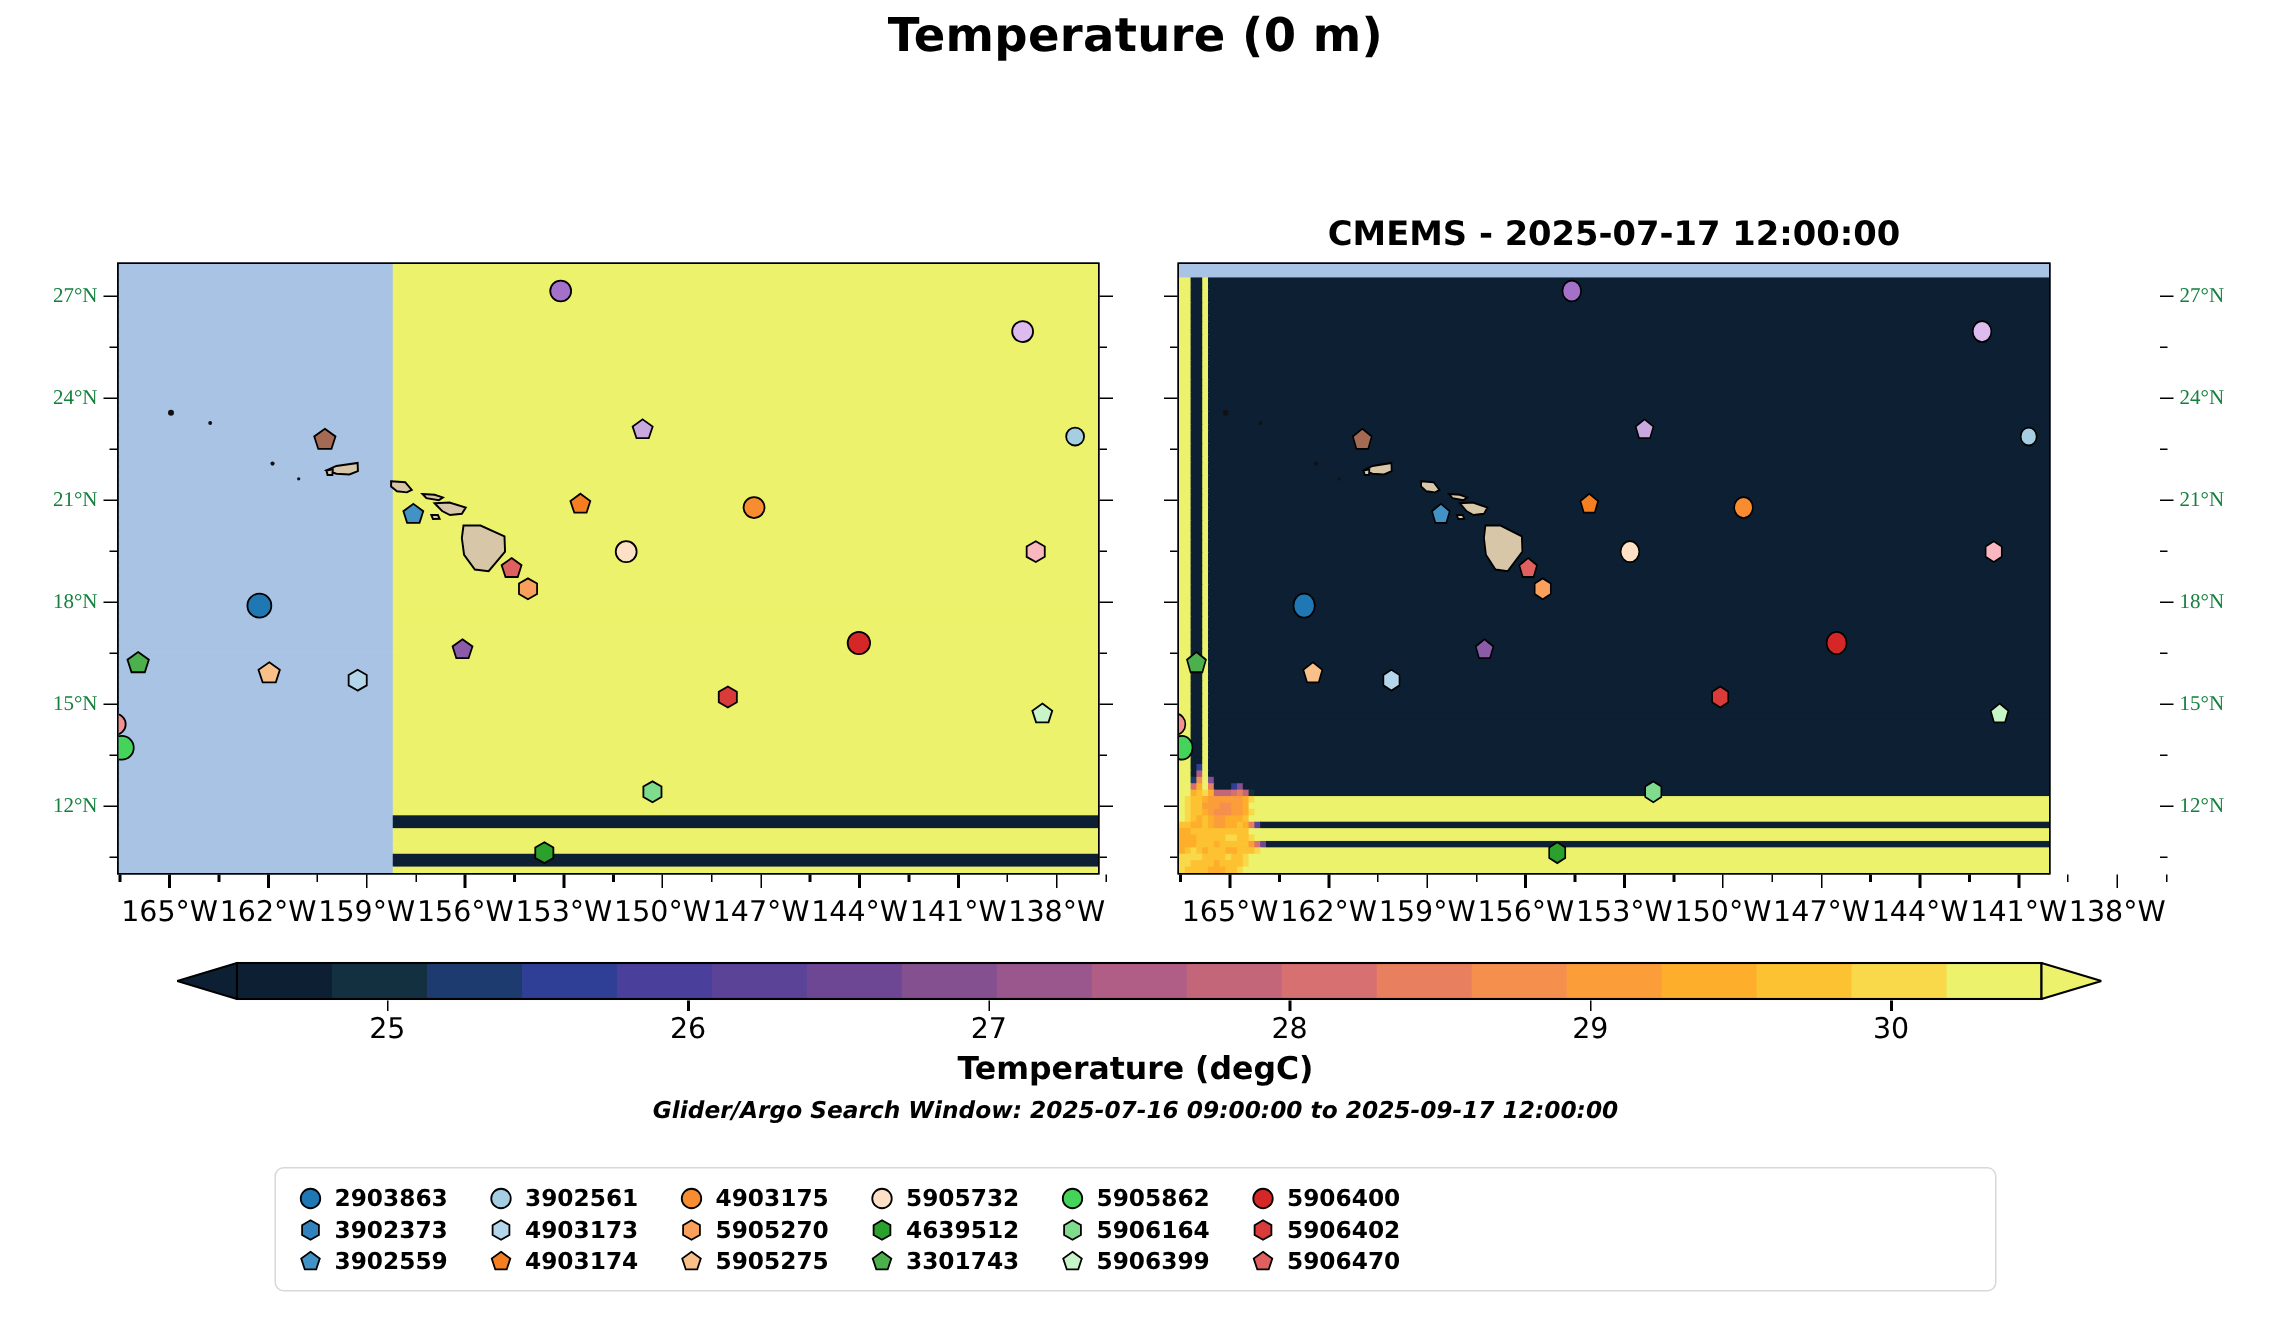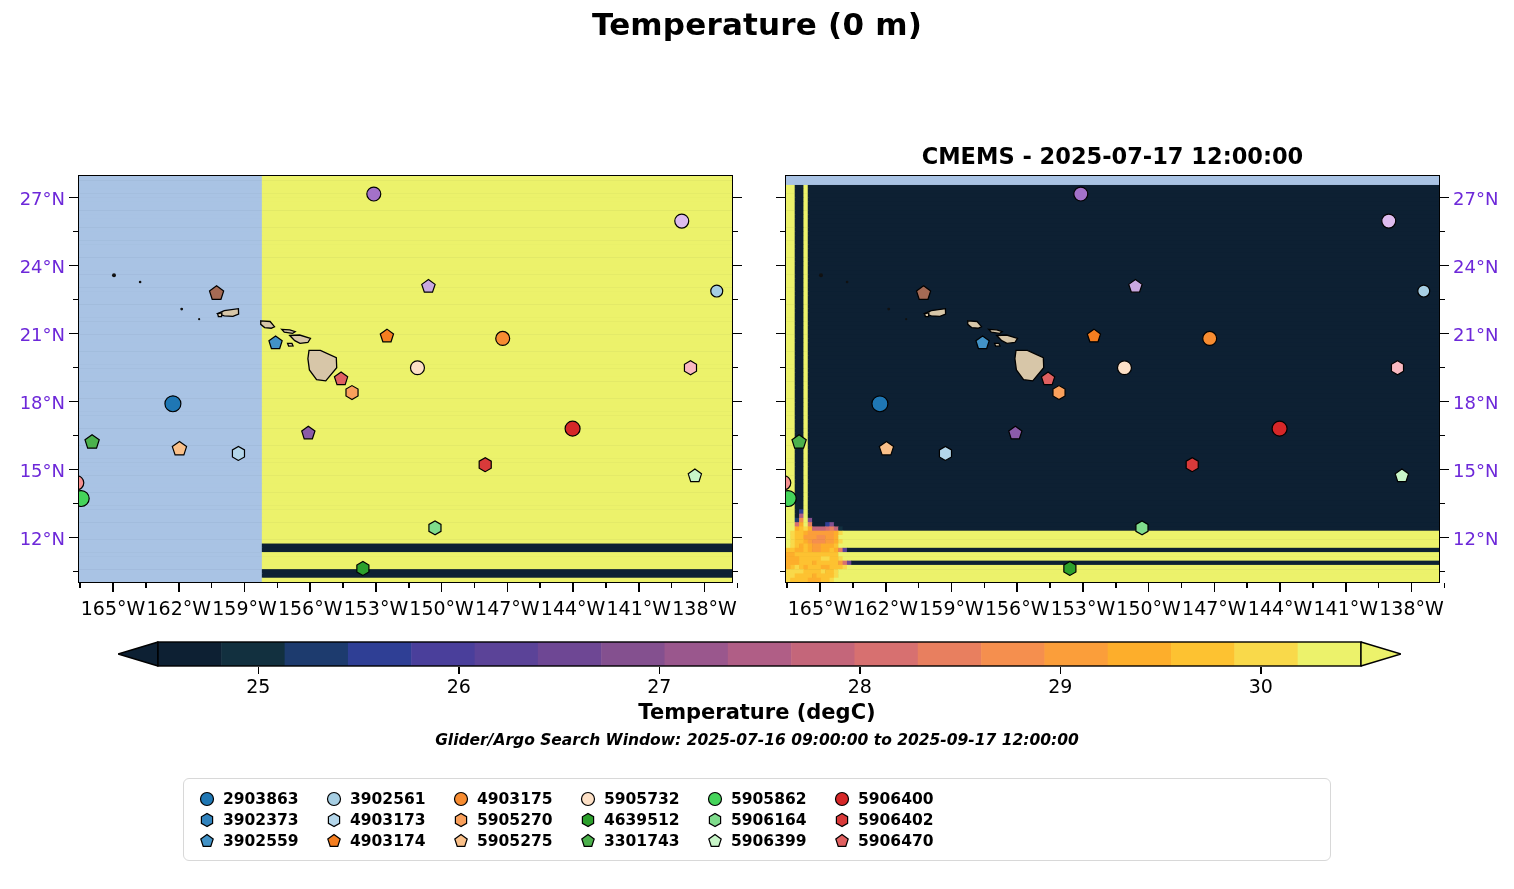--- a/index.html
+++ b/index.html
@@ -28,21 +28,21 @@
 
   
   .tickcol{position:absolute;top:0;height:100%;width:0;}
   .tick{position:absolute;height:1.6px;background:#000;}
   .tick.major{width:9px;}
   .tick.minor{width:5px;}
   .xtickrow{position:absolute;left:0;width:100%;height:0;}
   .xtick{position:absolute;width:1.6px;background:#000;}
   .xtick.major{height:9px;}
   .xtick.minor{height:5px;}
-  .ylab{position:absolute;font-size:18px;color:#6d28d9;white-space:nowrap;transform:translateY(-50%);}
+  .ylab{position:absolute;font-size:14px;color:#15803d;white-space:nowrap;transform:translateY(-50%);font-family:Liberation Serif, serif;}
   .ylab.left{right:13px;text-align:right;}
   .ylab.right{left:13px;text-align:left;}
   .xlab{position:absolute;top:14px;font-size:19px;color:#000;white-space:nowrap;transform:translateX(-50%);}
 
   
   #cbar{position:absolute;left:118px;top:641px;width:1283px;height:26px;}
   #cbar svg{display:block;width:100%;height:100%;}
   .cbtick{position:absolute;top:26px;width:1.5px;height:7px;background:#000;}
   .cblab{position:absolute;top:34px;font-size:19px;color:#000;transform:translateX(-50%);}
   .cbtitle{
@@ -364,21 +364,21 @@
         <div class="xtick major" style="left: 560.003px; top: 0px;"></div>
         <div class="xlab" style="left: 560.803px;">141°W</div>
         <div class="xtick minor" style="left: 592.862px; top: 0px;"></div>
         <div class="xtick major" style="left: 625.722px; top: 0px;"></div>
         <div class="xlab" style="left: 626.522px;">138°W</div>
         <div class="xtick minor" style="left: 658.581px; top: 0px;"></div>
         <div class="xtick minor" style="left: 1.39064px; top: 0px;"></div>
       </div>
   </div>
 
-  <div class="panel" id="panel-cmems" style="left:785px;width:655px;">
+  <div class="panel" id="panel-cmems" style="left:785px;width:582px;">
     <div class="ptitle">CMEMS - 2025-07-17 12:00:00</div>
     <div class="mapbox">
       <svg viewBox="0 0 655 408" preserveAspectRatio="none">
           <rect x="0.00" y="0.00" width="9.33" height="4.89" fill="#ecf26b"></rect>
           <rect x="8.73" y="0.00" width="9.33" height="4.89" fill="#0d2033"></rect>
           <rect x="17.47" y="0.00" width="4.97" height="4.89" fill="#ecf26b"></rect>
           <rect x="21.83" y="0.00" width="633.77" height="4.89" fill="#0d2033"></rect>
           <rect x="0.00" y="4.29" width="9.33" height="4.89" fill="#ecf26b"></rect>
           <rect x="8.73" y="4.29" width="9.33" height="4.89" fill="#0d2033"></rect>
           <rect x="17.47" y="4.29" width="4.97" height="4.89" fill="#ecf26b"></rect>

